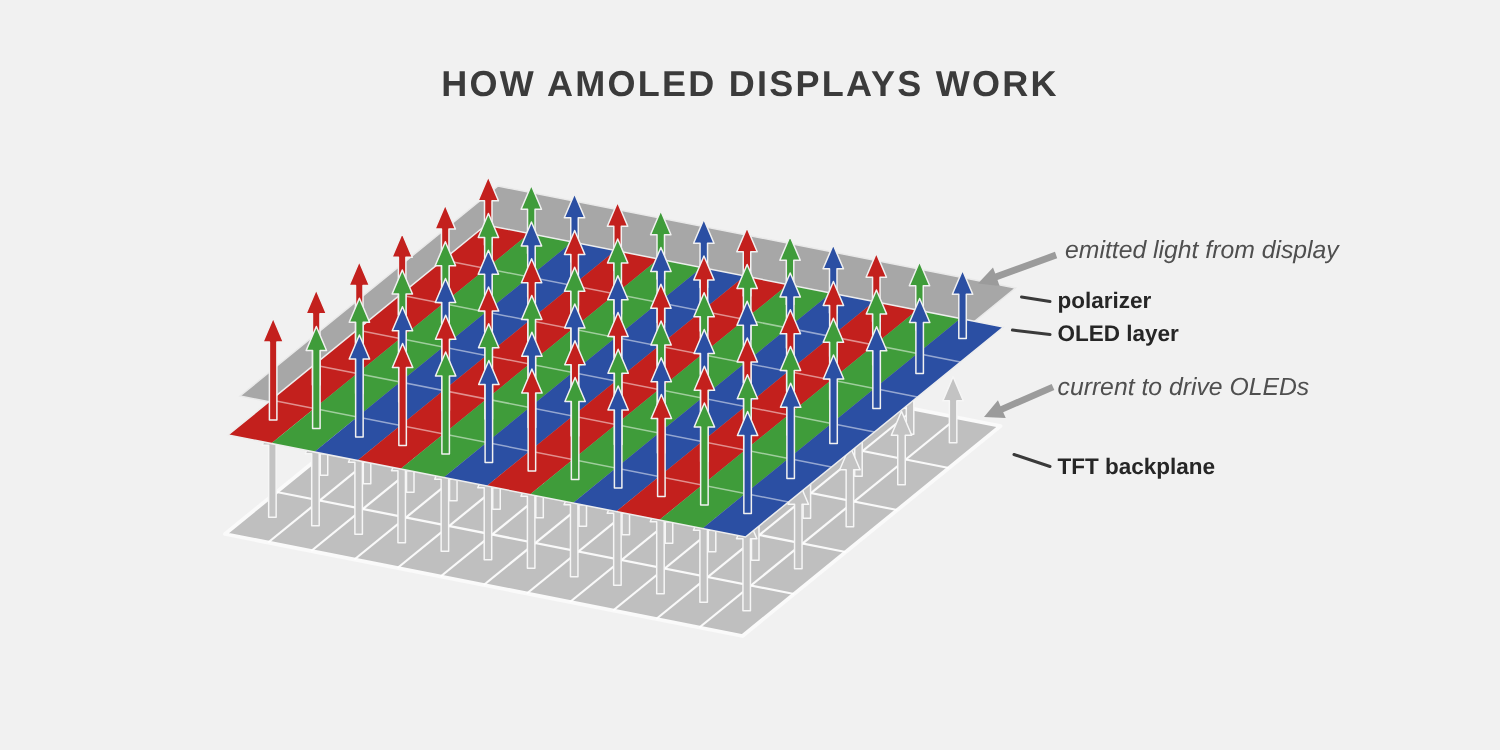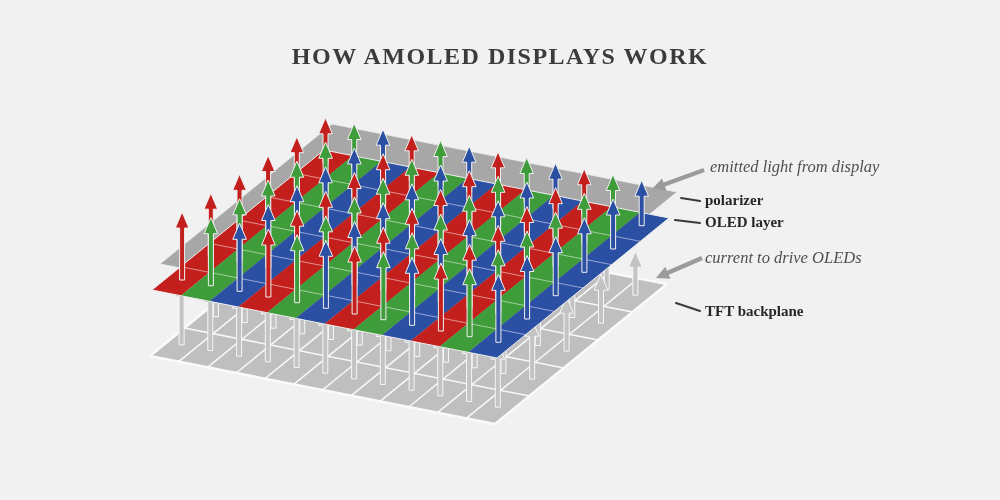--- a/index.html
+++ b/index.html
@@ -4,21 +4,21 @@
 <style>
   html, body {
     margin: 0;
     padding: 0;
     width: 1000px;
     height: 500px;
     background: var(--c-background, #f1f1f1);
     font-family: "Liberation Sans", sans-serif;
     overflow: hidden;
   }
-  .stage { position: relative; width: 1000px; height: 500px; font-family: Liberation Serif, serif; }
+  .stage { position: relative; width: 1000px; height: 500px; }
   svg { display: block; }
   .title-text {
     font-size: 24px;
     font-weight: bold;
     letter-spacing: 1.5px;
     fill: var(--c-title, #3b3b3b);
   }
   .label-bold {
     font-size: 15px;
     font-weight: bold;

